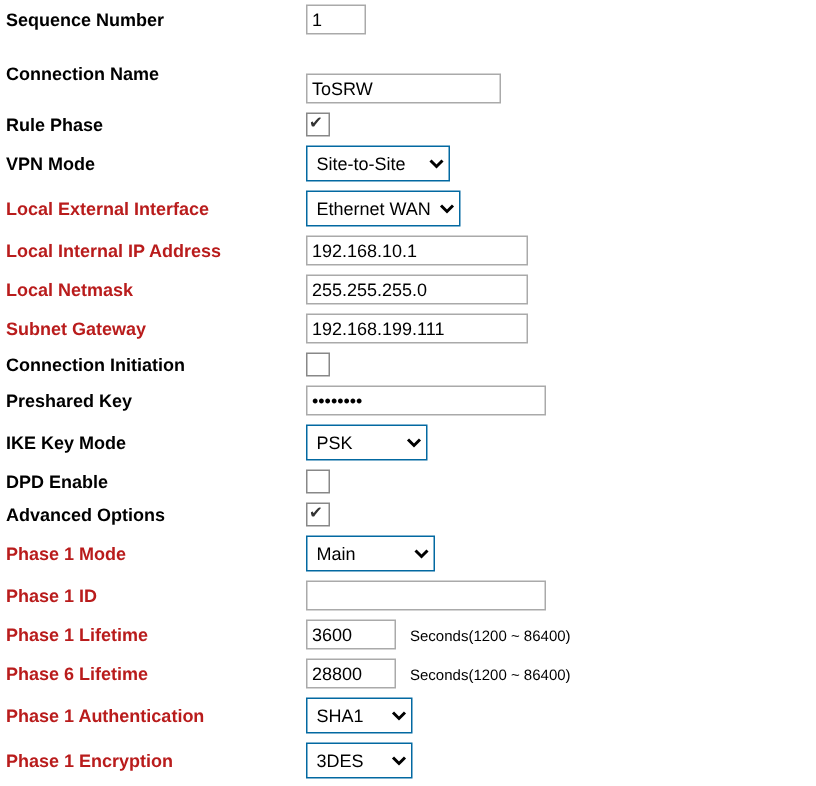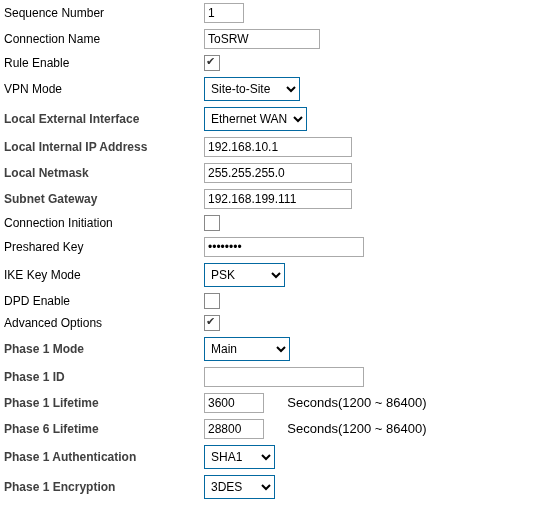--- a/index.html
+++ b/index.html
@@ -15,47 +15,48 @@
     }
     .form-table tr td {
       padding: 3px 4px;
       vertical-align: middle;
     }
     .form-table tr td:first-child {
       width: 200px;
       padding-right: 8px;
     }
     .label-red {
-      color: #404040;
+      color: #b91c1c;
       font-weight: bold;
     }
     .label-black {
       color: #000;
-      font-weight: normal;
+      font-weight: bold;
     }
     input[type="text"], input[type="password"] {
       border: 1px solid #aaa;
       padding: 1px 3px;
       font-size: 12px;
       height: 20px;
     }
     select {
       border: 1px solid #0369a1;
       font-size: 12px;
       height: 24px;
       padding: 0 2px;
       background: #fff;
     }
     .seconds-label {
-      margin-left: 20px;
+      margin-left: 6px;
       color: #000;
-      font-size: 13px;
+      font-size: 10px;
     }
     .input-name {
-      width: 116px;
+      width: 130px;
+      margin-top: 20px;
     }
     .input-ip {
       width: 148px;
     }
     .input-psk {
       width: 160px;
     }
     .input-seq {
       width: 40px;
     }
@@ -94,21 +95,21 @@
       <td><span class="label-black">Sequence Number</span></td>
       <td><input type="text" class="input-seq" value="1" style=""></td>
     </tr>
 
     <tr>
       <td><span class="label-black">Connection Name</span></td>
       <td><input type="text" class="input-name" value="ToSRW" style=""></td>
     </tr>
 
     <tr>
-      <td><span class="label-black">Rule Enable</span></td>
+      <td><span class="label-black">Rule Phase</span></td>
       <td class="checkbox-cell"><span class="checked-box checked"></span></td>
     </tr>
 
     <tr>
       <td><span class="label-black">VPN Mode</span></td>
       <td>
         <select>
           <option>Site-to-Site</option>
           <option>Client-to-Site</option>
         </select>

